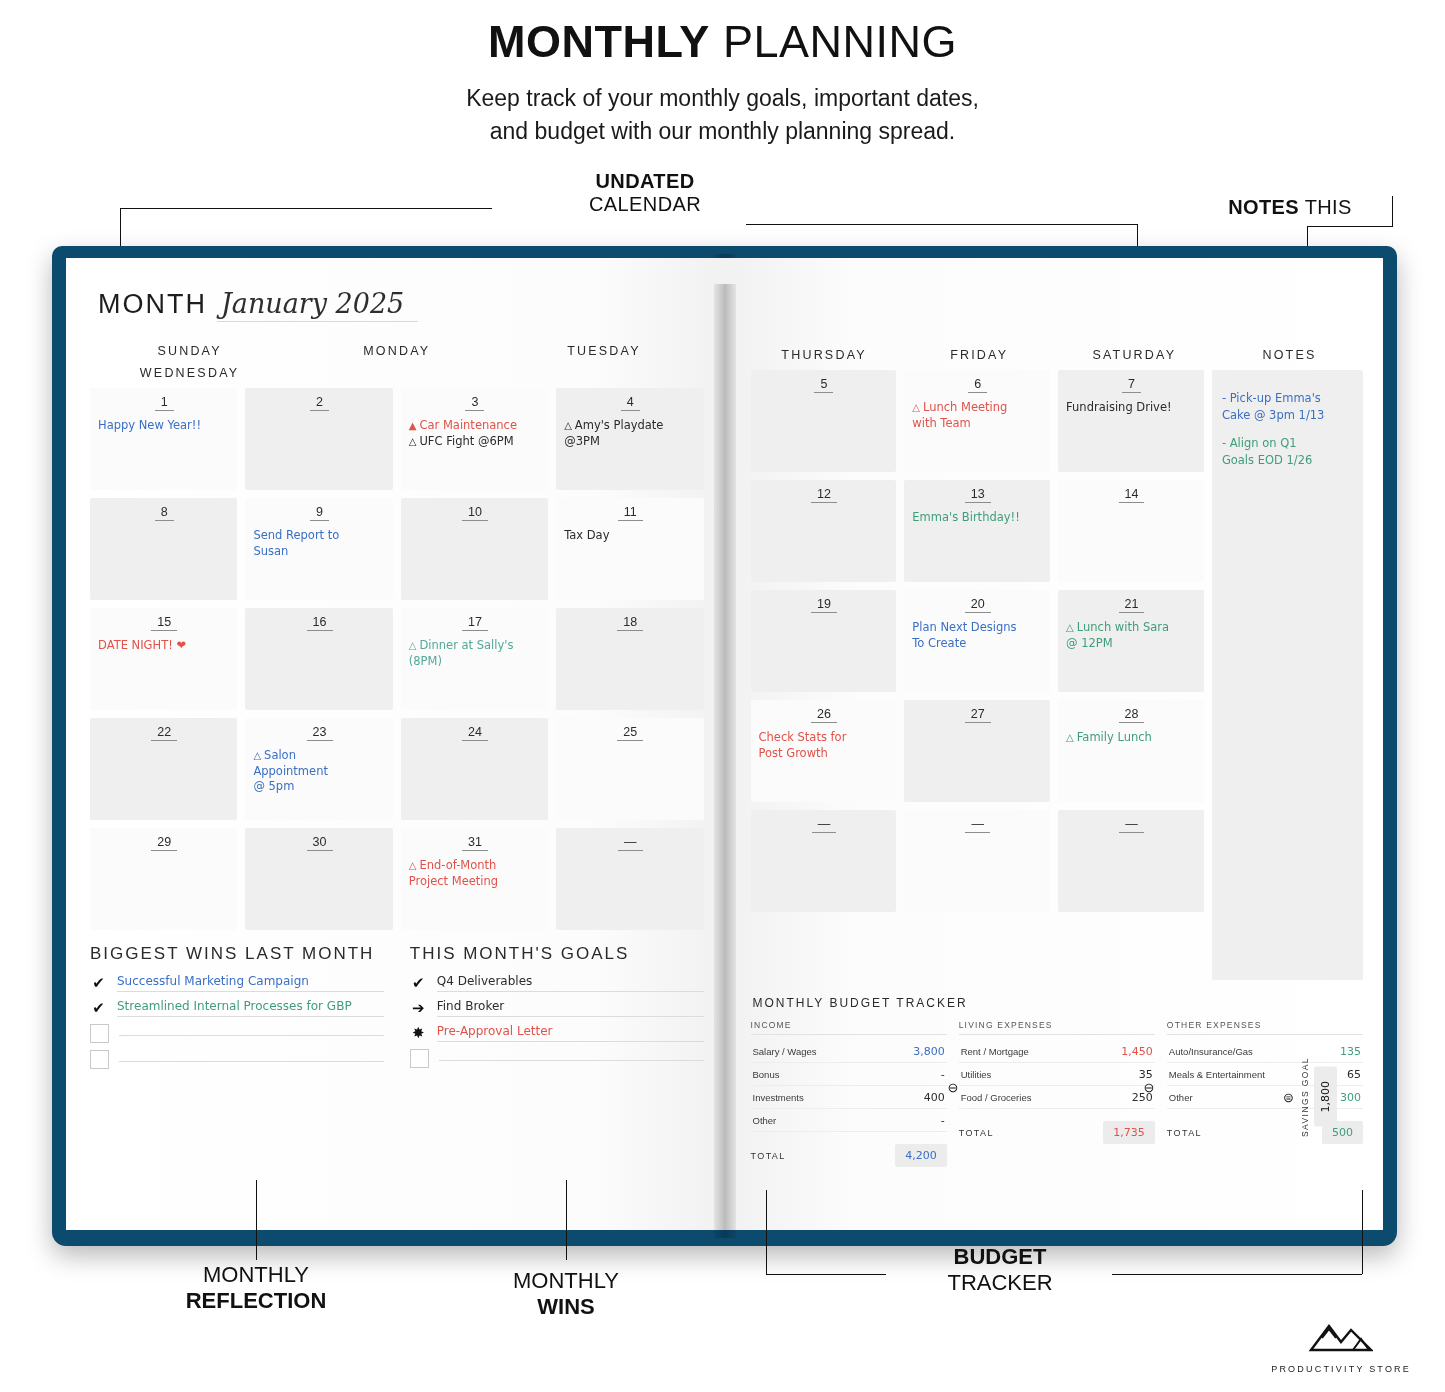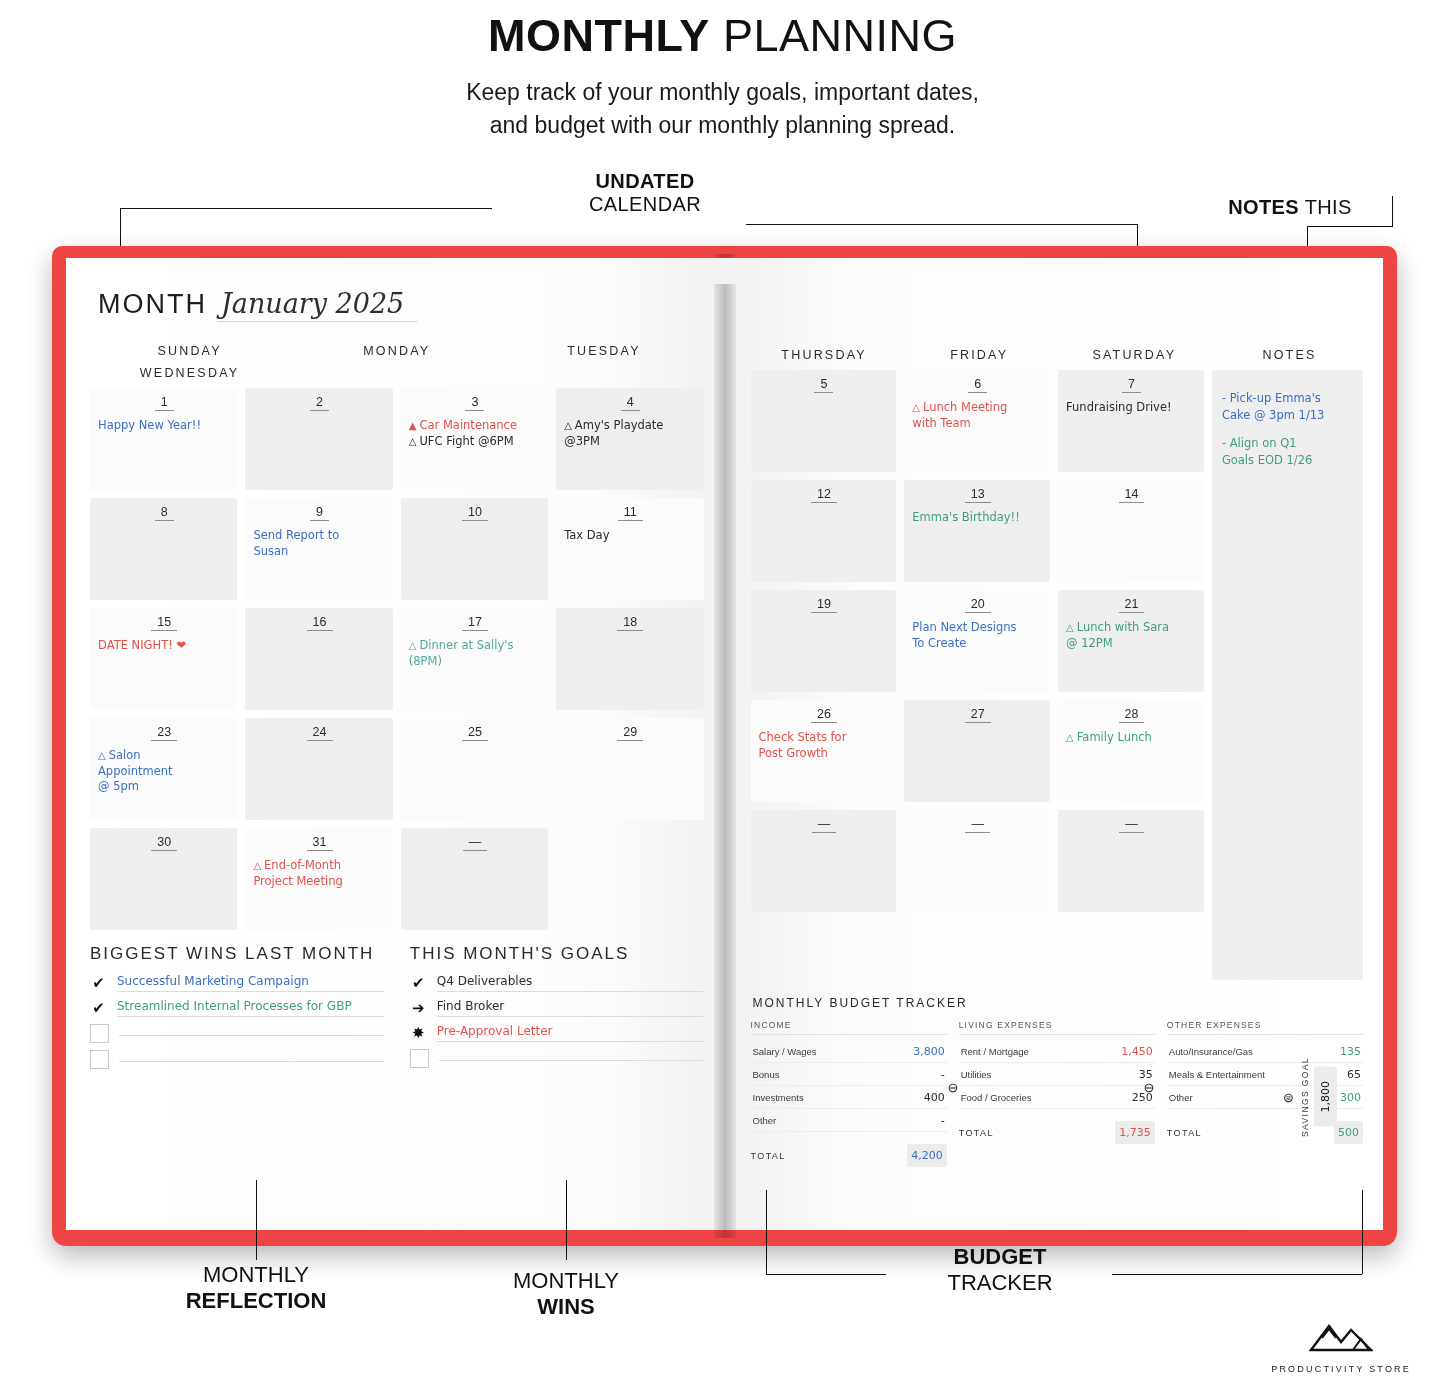--- a/index.html
+++ b/index.html
@@ -5,21 +5,21 @@
   html,body{margin:0;padding:0;}
   body{
     width:1445px;height:1392px;
     background:#ffffff;
     font-family:"Liberation Sans", sans-serif;
     color:#111;
     position:relative;
     overflow:hidden;
   }
   
-  .header{text-align:center;padding-top:10px;}
+  .header{text-align:center;padding-top:16px;}
   .header h1{
     margin:0;
     font-size:45px;
     letter-spacing:.5px;
     font-weight:300;
   }
   .header h1 b{font-weight:700;}
   .header .sub{
     margin-top:14px;
     font-size:23px;
@@ -28,21 +28,21 @@
     font-weight:300;
   }
   
   .callout{position:absolute;font-size:20px;letter-spacing:.4px;line-height:1.15;text-align:center;}
   .callout b{font-weight:700;}
   .callout .thin{font-weight:300;}
   .rule{position:absolute;background:#111;}
   
   .book{
     position:absolute;left:52px;top:246px;width:1345px;height:1000px;
-    background:#ef4444;
+    background:#0c4a6e;
     border-radius:10px 10px 14px 14px;
     box-shadow:0 10px 26px rgba(0,0,0,.28);
   }
   .book:before{ 
     content:"";position:absolute;left:50%;top:8px;bottom:8px;width:22px;margin-left:-11px;
     background:linear-gradient(90deg,rgba(0,0,0,.06),rgba(0,0,0,.22),rgba(0,0,0,.06));
     z-index:5;pointer-events:none;
   }
   .pages{
     position:absolute;left:14px;top:12px;right:14px;bottom:16px;
@@ -97,21 +97,21 @@
   
   .budget h4{margin:0 0 10px 2px;font-size:12px;letter-spacing:2px;font-weight:400;color:#2a2a2a;}
   .bud{display:flex;gap:12px;font-size:9.5px;}
   .bcol{flex:1;}
   .bcol .bh{font-size:8.5px;letter-spacing:1.2px;color:#555;border-bottom:1px solid #e2e2e2;padding-bottom:4px;margin-bottom:5px;}
   .bline{display:flex;justify-content:space-between;align-items:center;border-bottom:1px solid #ededed;padding:5px 2px 4px;}
   .bline .nm{color:#3a3a3a;font-size:9.5px;}
   .bline .vl{font-size:11px;font-family:"DejaVu Sans",sans-serif;}
   .btot{display:flex;justify-content:space-between;align-items:center;margin-top:12px;}
   .btot .nm{font-size:9px;letter-spacing:1.4px;color:#333;}
-  .btot .vl{background:#ececec;border-radius:2px;padding:5px 4px;font-size:11px;font-family:"DejaVu Sans",sans-serif;}
+  .btot .vl{background:#ececec;border-radius:2px;padding:5px 10px;font-size:11px;font-family:"DejaVu Sans",sans-serif;}
   .opsym{position:absolute;font-size:13px;color:#111;}
   .savings{
     position:absolute;right:6px;bottom:22px;width:74px;height:96px;
     display:flex;align-items:center;gap:4px;
   }
   .vert{writing-mode:vertical-rl;transform:rotate(180deg);font-size:8.5px;letter-spacing:1.4px;color:#333;}
   .vertbox{writing-mode:vertical-rl;transform:rotate(180deg);font-size:11px;background:#ececec;border-radius:2px;padding:14px 5px;font-family:"DejaVu Sans",sans-serif;}
   
   .botlab{position:absolute;text-align:center;font-size:22px;line-height:1.2;font-weight:300;}
   .botlab b{font-weight:700;display:block;}
@@ -218,20 +218,23 @@
           </div>
           <div class="cell plain">
             <span class="daynum"><u>17</u></span>
             <div class="ev">
               <span class="ln c-teal"><span class="ico">△</span>Dinner at Sally's</span>
               <span class="ln c-teal">(8PM)</span>
             </div>
           </div>
           <div class="cell">
             <span class="daynum"><u>18</u></span>
+          </div>
+          <div class="cell">
+            <span class="daynum"><u>22</u></span>
           </div>
           <div class="cell plain">
             <span class="daynum"><u>23</u></span>
             <div class="ev">
               <span class="ln c-blue"><span class="ico">△</span>Salon</span>
               <span class="ln c-blue">Appointment</span>
               <span class="ln c-blue">@ 5pm</span>
             </div>
           </div>
           <div class="cell">

